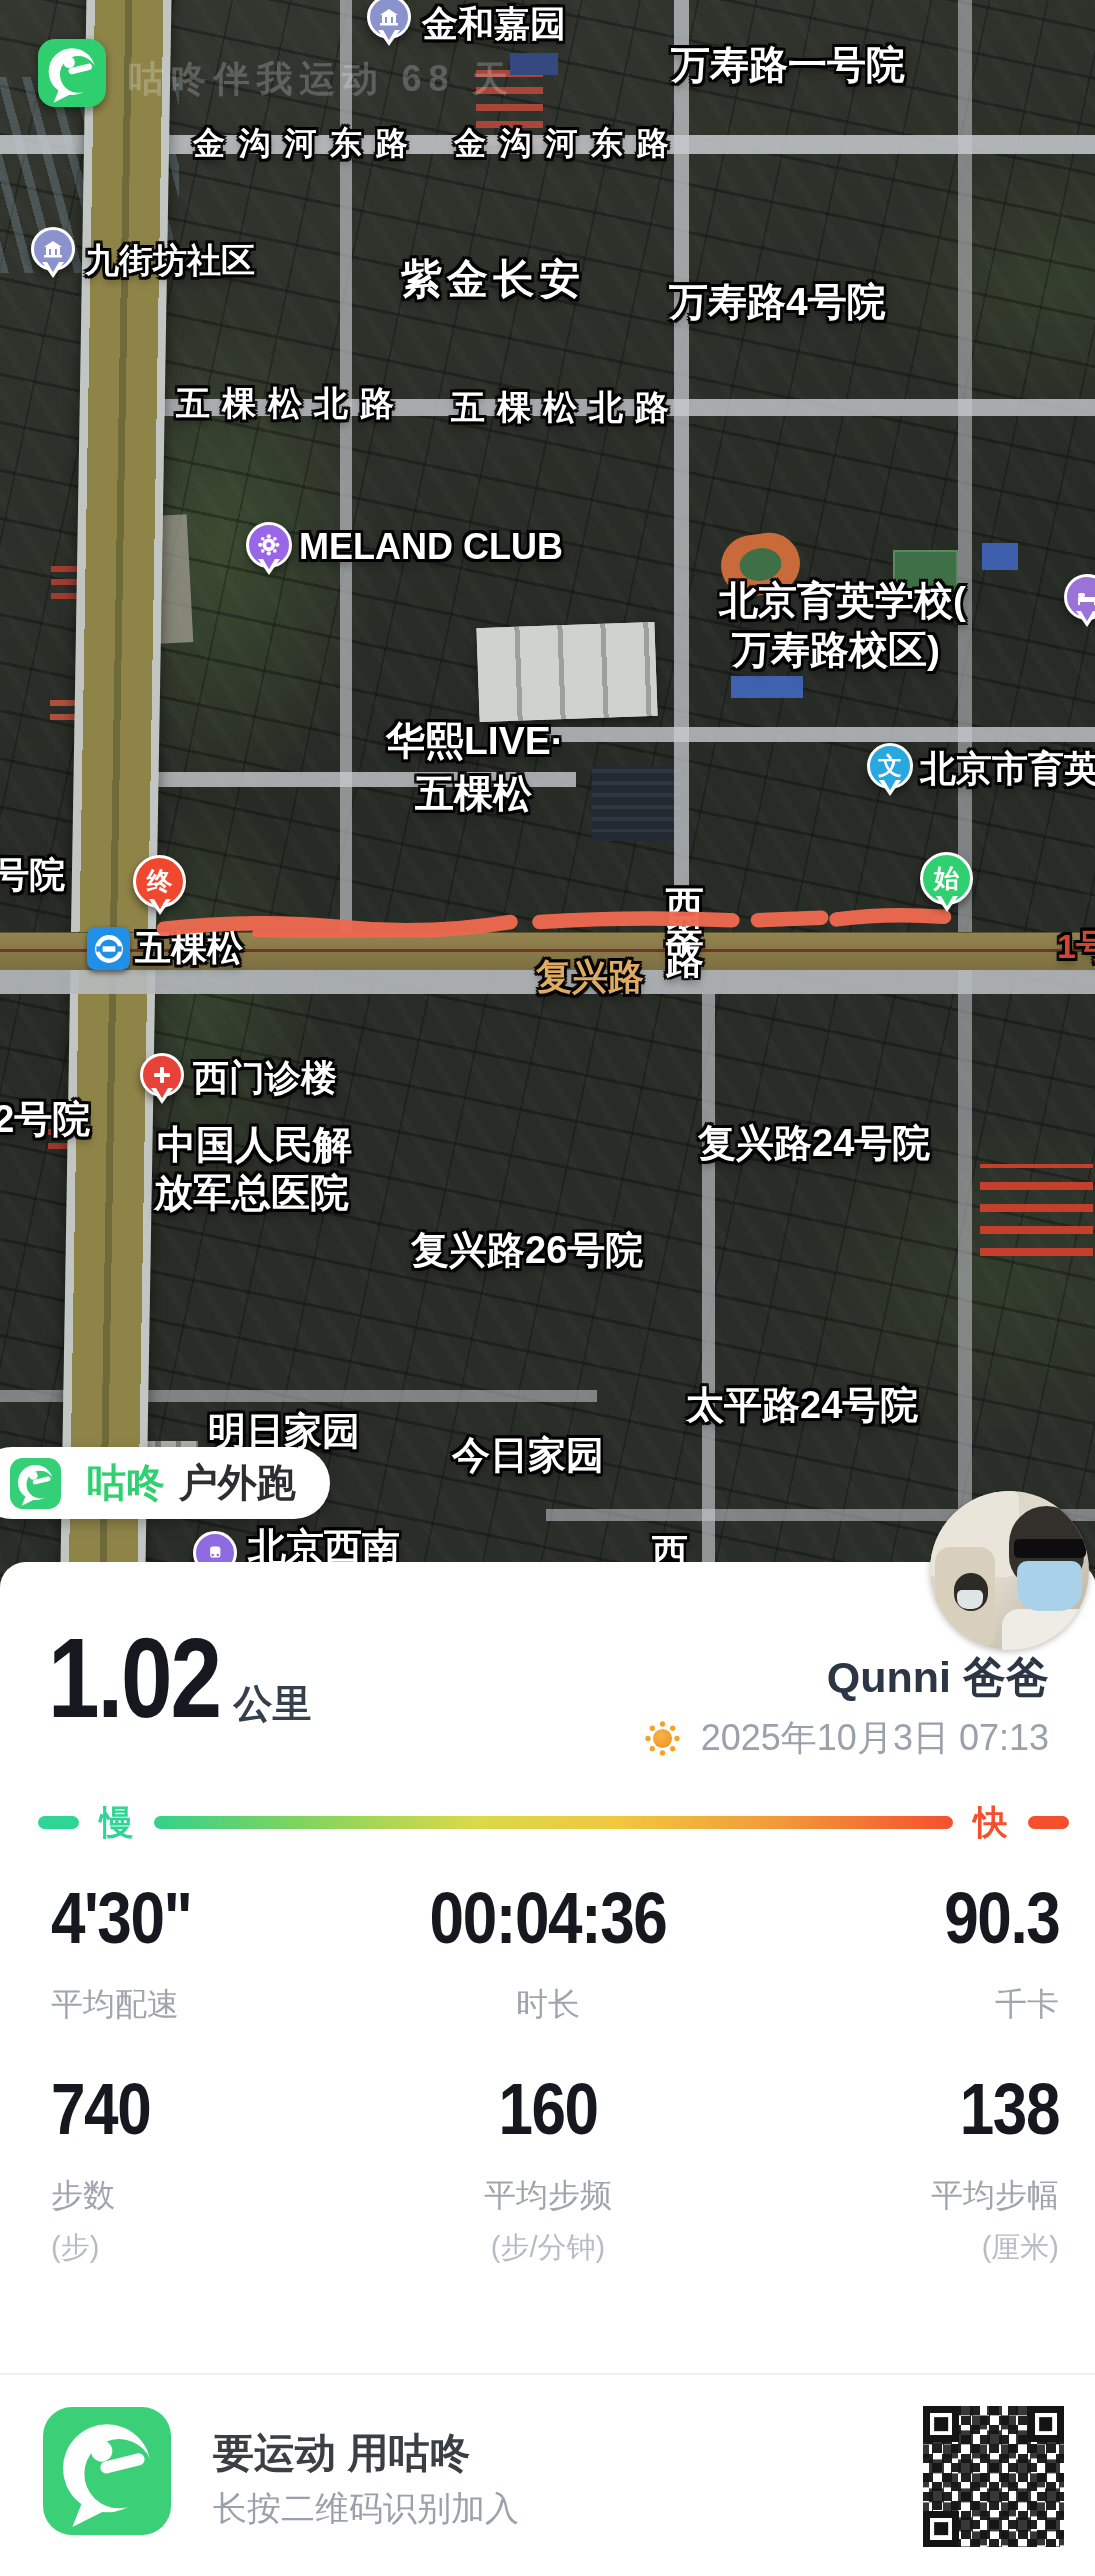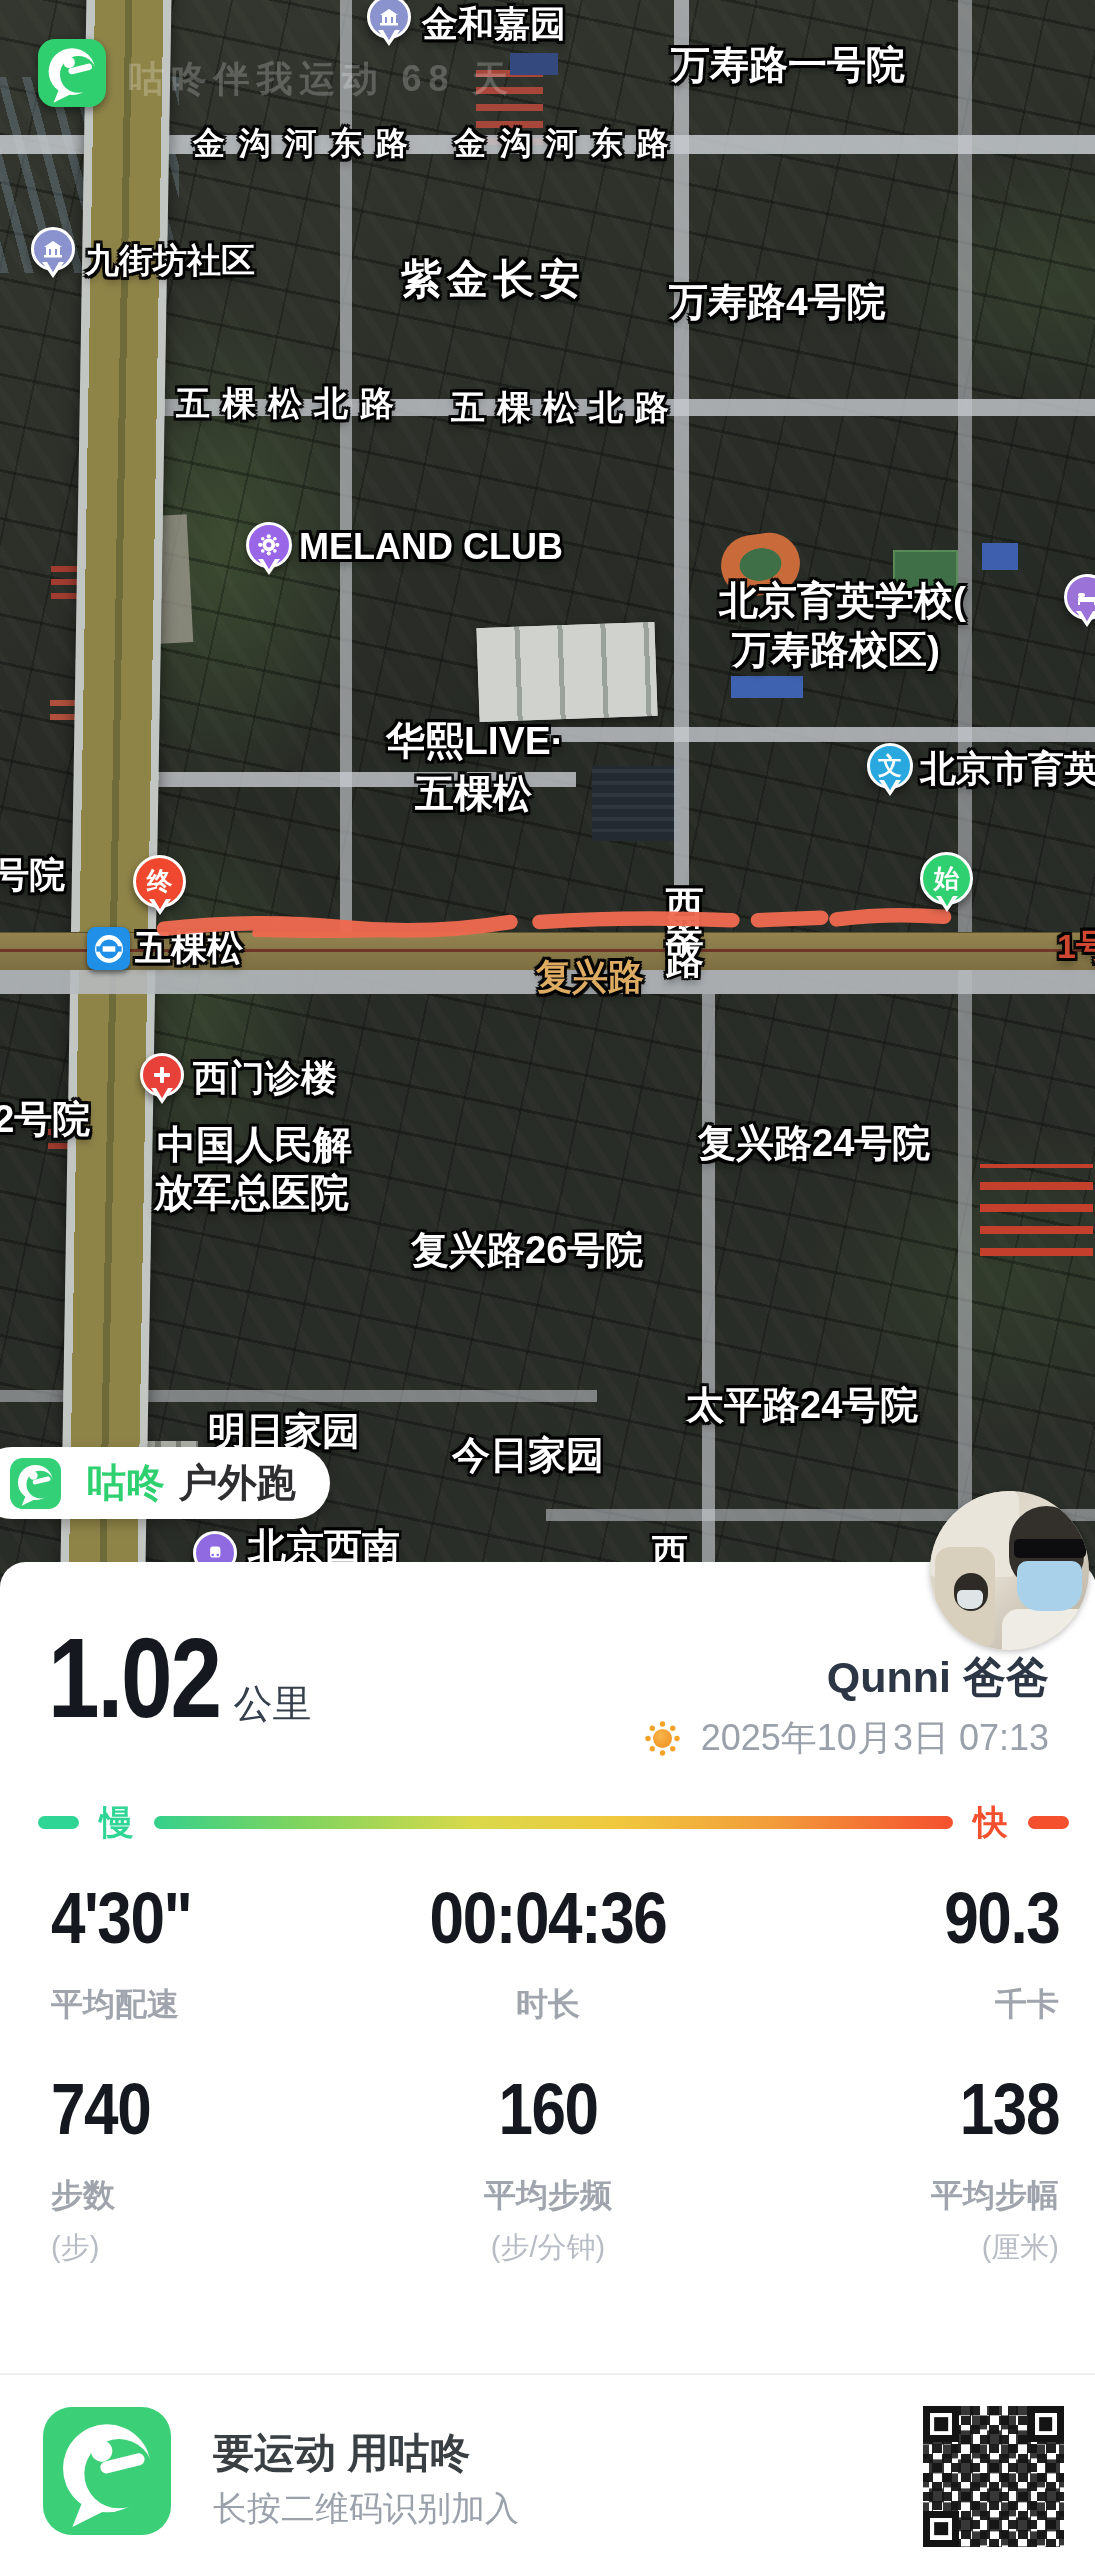--- a/index.html
+++ b/index.html
@@ -66,21 +66,21 @@
   .avatar .shoulder { position:absolute; left:72px; top:118px; width:94px; height:51px; background:#efece6; border-radius:17px 6.8px 0 0; }
   .avatar .kid-head { position:absolute; left:24px; top:82px; width:34px; height:38px; background:#2e2a26; border-radius:17px; }
   .avatar .kid-mask { position:absolute; left:27px; top:99px; width:25.6px; height:19px; background:#dfe4e6; border-radius:5.1px 5.1px 10.2px 10.2px; }
 
   
   .card { position:absolute; left:0; top:1562px; width:1096px; height:1014px; background:#fff;
     border-radius:25.6px 25.6px 0 0; z-index:10; }
   .distance { position:absolute; left:48px; top:60px; display:flex; align-items:baseline; }
   .distance-value { font-size:113px; font-weight:700; color:#15191f; letter-spacing:-2.6px;
     transform:scaleX(.82); transform-origin:left bottom; line-height:1; }
-  .distance-unit { font-size:39px; font-weight:400; color:#36404d; margin-left:-24px; }
+  .distance-unit { font-size:39px; font-weight:700; color:#36404d; margin-left:-24px; }
   .user-name { position:absolute; right:47px; top:87px; font-size:43px; font-weight:600; color:#2c3644; }
   .date-row { position:absolute; right:47px; top:152px; display:flex; align-items:center;justify-content:flex-end; }
   .sun { position:relative; width:39px; height:39px; margin-right:19px; }
   .sun i { position:absolute; left:10.2px; top:10.2px; width:19px; height:19px; border-radius:50%;
     background:radial-gradient(circle at 40% 35%, #f8b54a, #f08c1e); display:block;
     box-shadow:0 -14.5px 0 -6.8px #f5a328, 10.2px -10.2px 0 -6.8px #f5a328, 14.5px 0 0 -6.8px #f5a328,
       10.2px 10.2px 0 -6.8px #f5a328, 0 14.5px 0 -6.8px #f5a328, -10.2px 10.2px 0 -6.8px #f5a328,
       -14.5px 0 0 -6.8px #f5a328, -10.2px -10.2px 0 -6.8px #f5a328; }
   .date-text { font-size:36px; color:#9aa1ab; font-weight:500; }
 
@@ -95,21 +95,21 @@
   .pace-bar { flex:1 1 auto; height:12.8px; border-radius:6.8px;
     background:linear-gradient(90deg,#35d08c 0%, #7ed45f 18%, #d9d94a 40%, #f0c83e 58%, #f29a3a 78%, #f4502e 100%); }
 
   .stat { position:absolute; }
   .stat-value { font-size:73px; font-weight:700; color:#15191f; letter-spacing:-1.7px; line-height:1; }
   .col-l .stat-value { transform:scaleX(.85); transform-origin:left top; }
   .col-c { left:0; width:100%; text-align:center; }
   .col-c .stat-value { transform:scaleX(.85); transform-origin:center top; }
   .col-r { text-align:right; }
   .col-r .stat-value { transform:scaleX(.85); transform-origin:right top; }
-  .stat-label { font-size:32px; color:#a0a5ad; font-weight:700; margin-top:29px; }
+  .stat-label { font-size:32px; color:#a0a5ad; font-weight:400; margin-top:29px; }
   .stat-sub { font-size:29px; color:#b7bcc4; font-weight:400; margin-top:10.2px; }
 
   .divider { position:absolute; left:0; top:811px; width:1096px; height:1.7px; background:#efeff2; }
 
   .footer-logo { position:absolute; left:43px; top:845px; width:128px; height:128px;
     border-radius:29px; background:#3bd077; }
   .footer-title { position:absolute; left:213px; top:864px; font-size:41px; font-weight:700; color:#3a3f44; }
   .footer-sub { position:absolute; left:213px; top:924px; font-size:34px; color:#9aa1ab; }
   .qr { position:absolute; right:29px; top:841px; width:147px; height:147px; background:#fff; padding:3.4px; }
   .qr-inner { position:relative; width:100%; height:100%;

